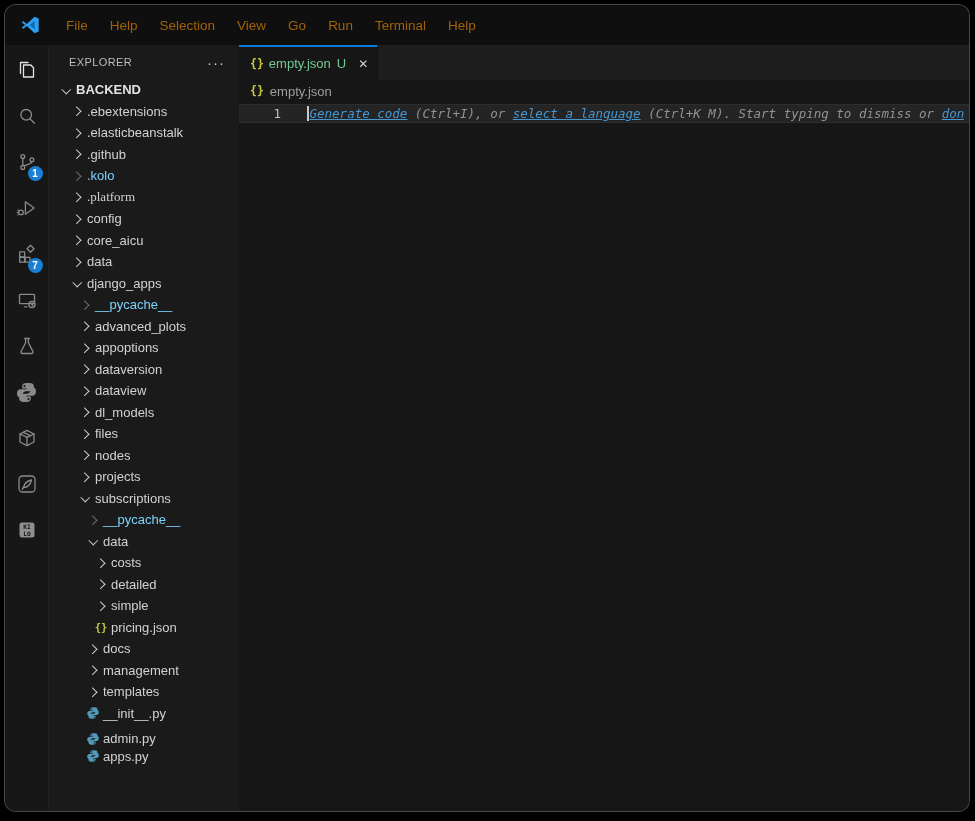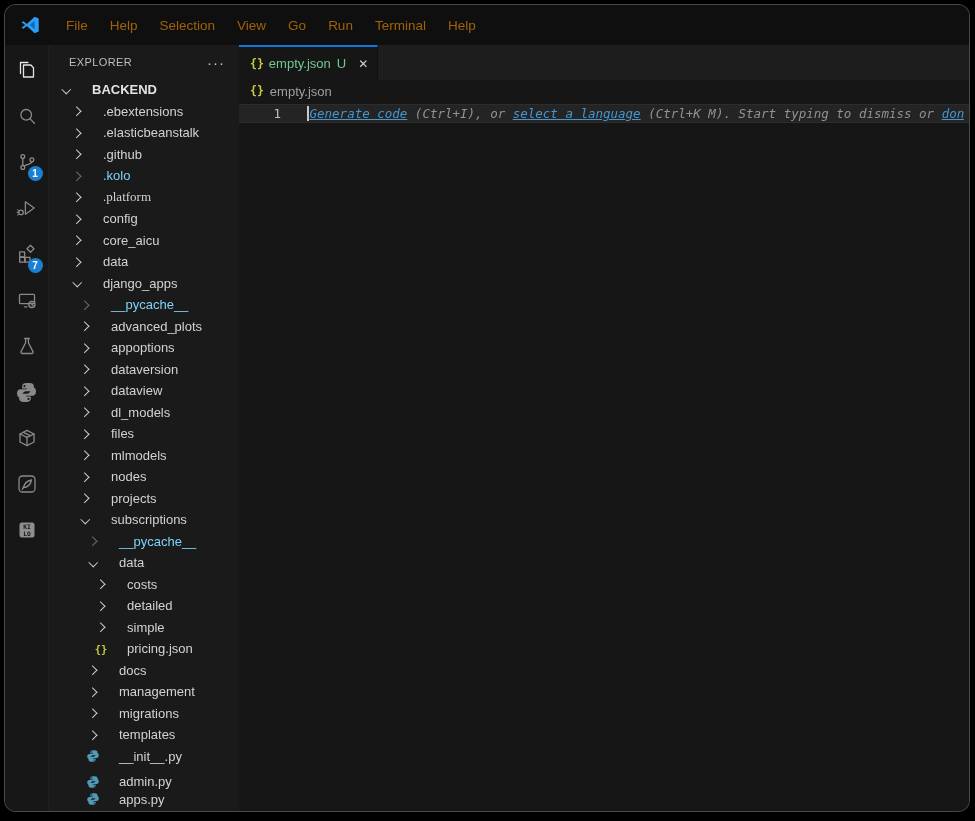--- a/index.html
+++ b/index.html
@@ -30,21 +30,21 @@
   .tree{flex:1;font-size:13px;color:#d2d2d2;overflow:hidden;}
   .tree-row{height:21.5px;display:flex;align-items:center;white-space:nowrap;cursor:pointer;}
   .slot{width:16px;flex:none;display:flex;align-items:center;justify-content:center;}
   .chev{width:5.5px;height:5.5px;border-right:1.4px solid #cfcfcf;border-bottom:1.4px solid #cfcfcf;
     display:inline-block;}
   .chev.right{transform:rotate(-45deg);margin-left:-2px;}
   .chev.down{transform:rotate(45deg);margin-top:-2px;}
   .tree-row.dim{color:#7dd3fc;}
   .tree-row.dim .chev{border-color:#6f6f6f;}
   .tree-row.bold{font-weight:700;color:#e3e3e3;}
-  .tree-label{margin-left:18px;}
+  .tree-label{margin-left:2px;}
   .braces{color:#cbcb41;font-weight:700;font-size:11.5px;font-family:"DejaVu Sans Mono",monospace;}
   .slot .braces{font-size:10.5px;}
   .pyicon{width:14px;height:14px;}
   
   .editor{flex:1;min-width:0;display:flex;flex-direction:column;background:#161616;}
   .tabbar{height:35px;background:#1d1d1d;display:flex;flex:none;}
   .tab{background:#161616;border-top:2px solid #0c7ad8;border-right:1px solid #101010;
     display:flex;align-items:center;padding:0 9px 0 11px;gap:5px;font-size:13px;color:#73c991;
     box-sizing:border-box;cursor:pointer;}
   .tab-git{margin-left:1px;}
@@ -270,26 +270,20 @@
           <div class="tree-row" style="padding-left: 28px;">
             <span class="slot">
               <span class="chev right"></span>
             </span>
             <span class="tree-label">files</span>
           </div>
           <div class="tree-row" style="padding-left: 28px;">
             <span class="slot">
               <span class="chev right"></span>
             </span>
-            <span class="tree-label">mlmodels</span>
-          </div>
-          <div class="tree-row" style="padding-left: 28px;">
-            <span class="slot">
-              <span class="chev right"></span>
-            </span>
             <span class="tree-label">nodes</span>
           </div>
           <div class="tree-row" style="padding-left: 28px;">
             <span class="slot">
               <span class="chev right"></span>
             </span>
             <span class="tree-label">projects</span>
           </div>
           <div class="tree-row" style="padding-left: 28px;">
             <span class="slot">
@@ -337,26 +331,20 @@
             <span class="slot">
               <span class="chev right"></span>
             </span>
             <span class="tree-label">docs</span>
           </div>
           <div class="tree-row" style="padding-left: 36px;">
             <span class="slot">
               <span class="chev right"></span>
             </span>
             <span class="tree-label">management</span>
-          </div>
-          <div class="tree-row" style="padding-left: 36px;">
-            <span class="slot">
-              <span class="chev right"></span>
-            </span>
-            <span class="tree-label">migrations</span>
           </div>
           <div class="tree-row" style="padding-left: 36px;">
             <span class="slot">
               <span class="chev right"></span>
             </span>
             <span class="tree-label">templates</span>
           </div>
           <div class="tree-row" style="padding-left: 36px;">
             <span class="slot">
               <span class="pyicon" style="color: rgb(81, 154, 186);"><svg viewBox="0 0 16 16" width="14" height="14" fill="currentColor">

